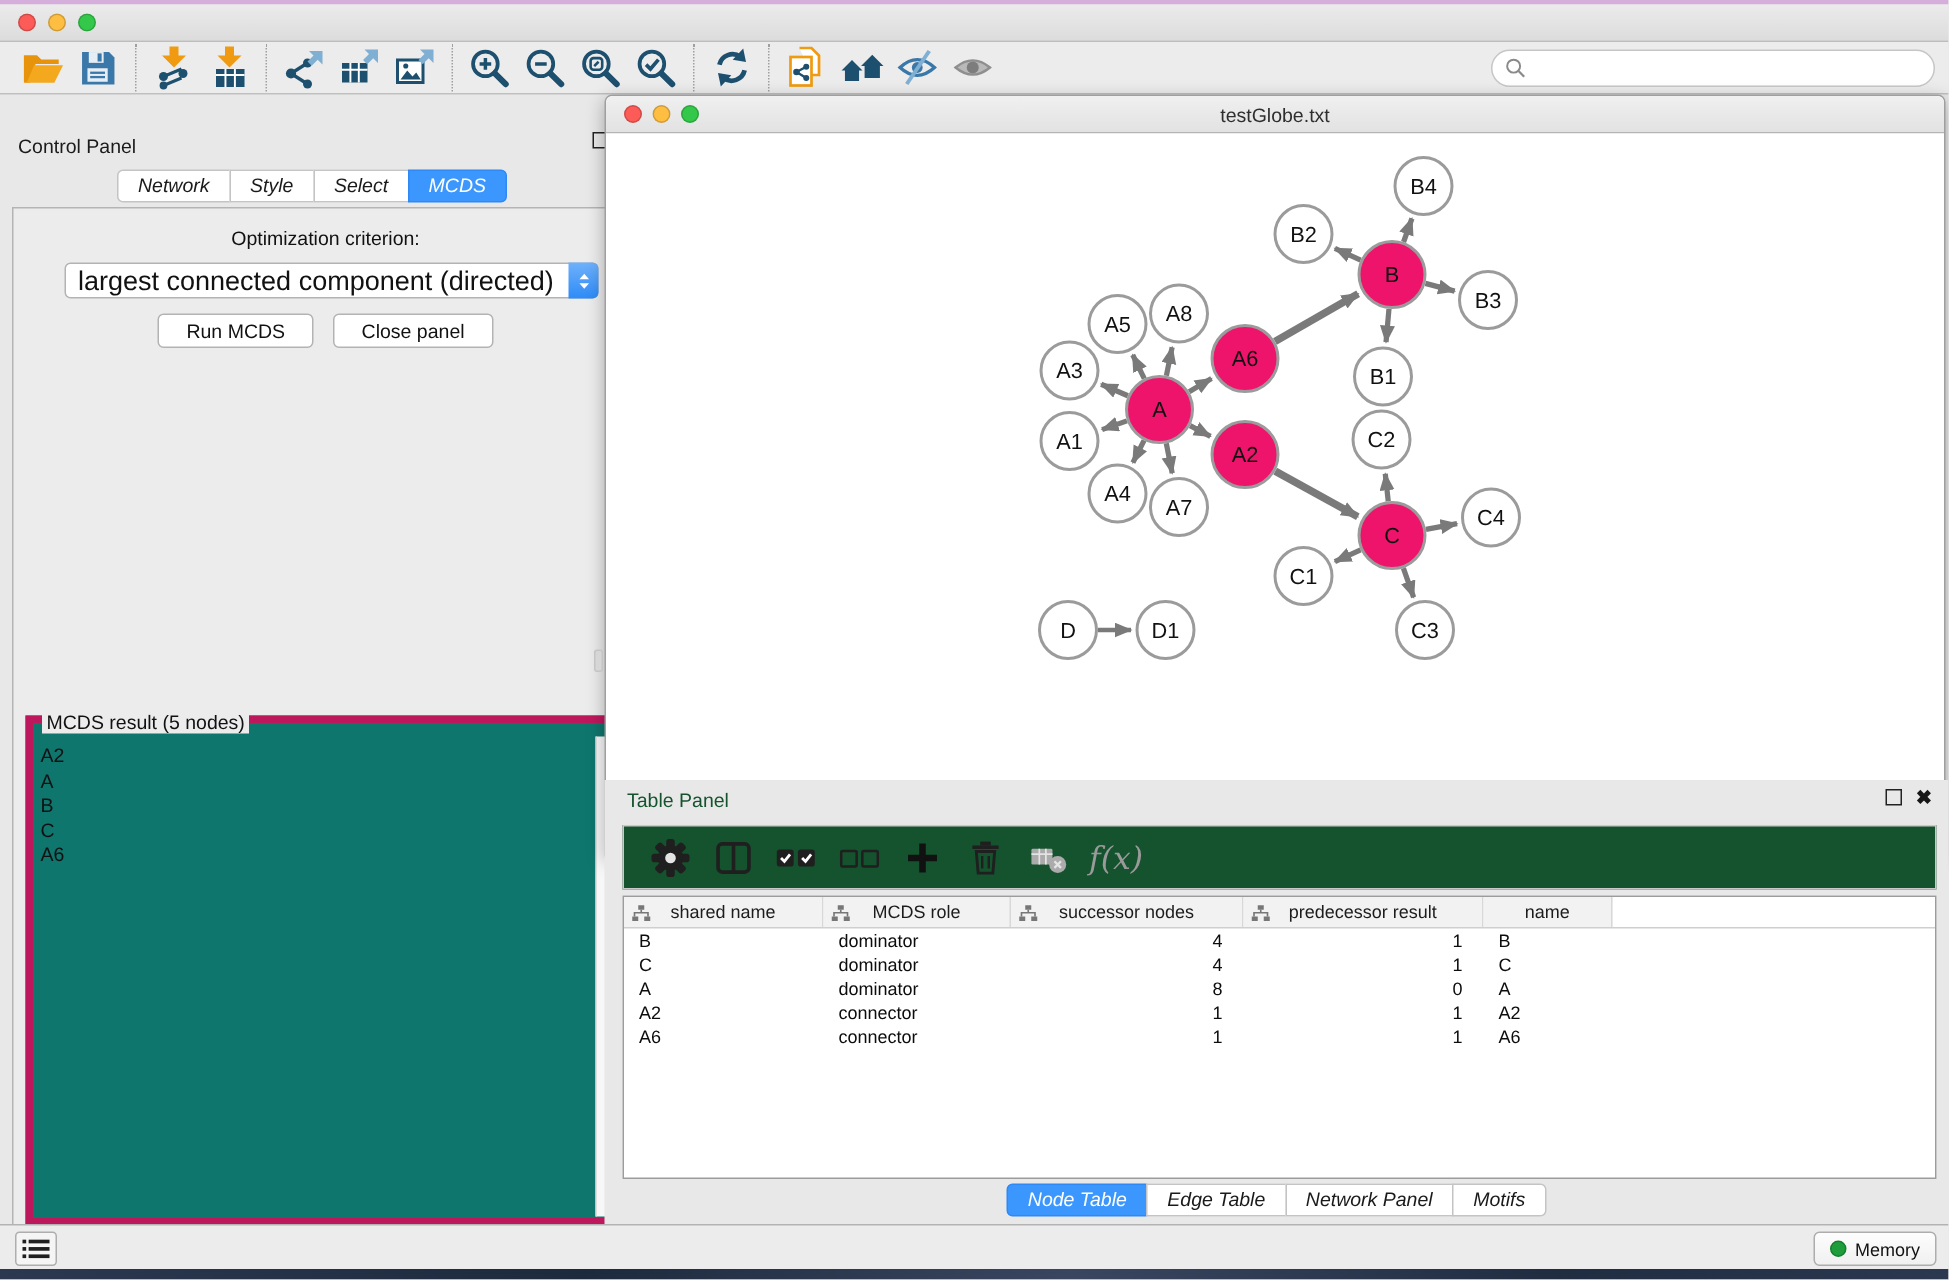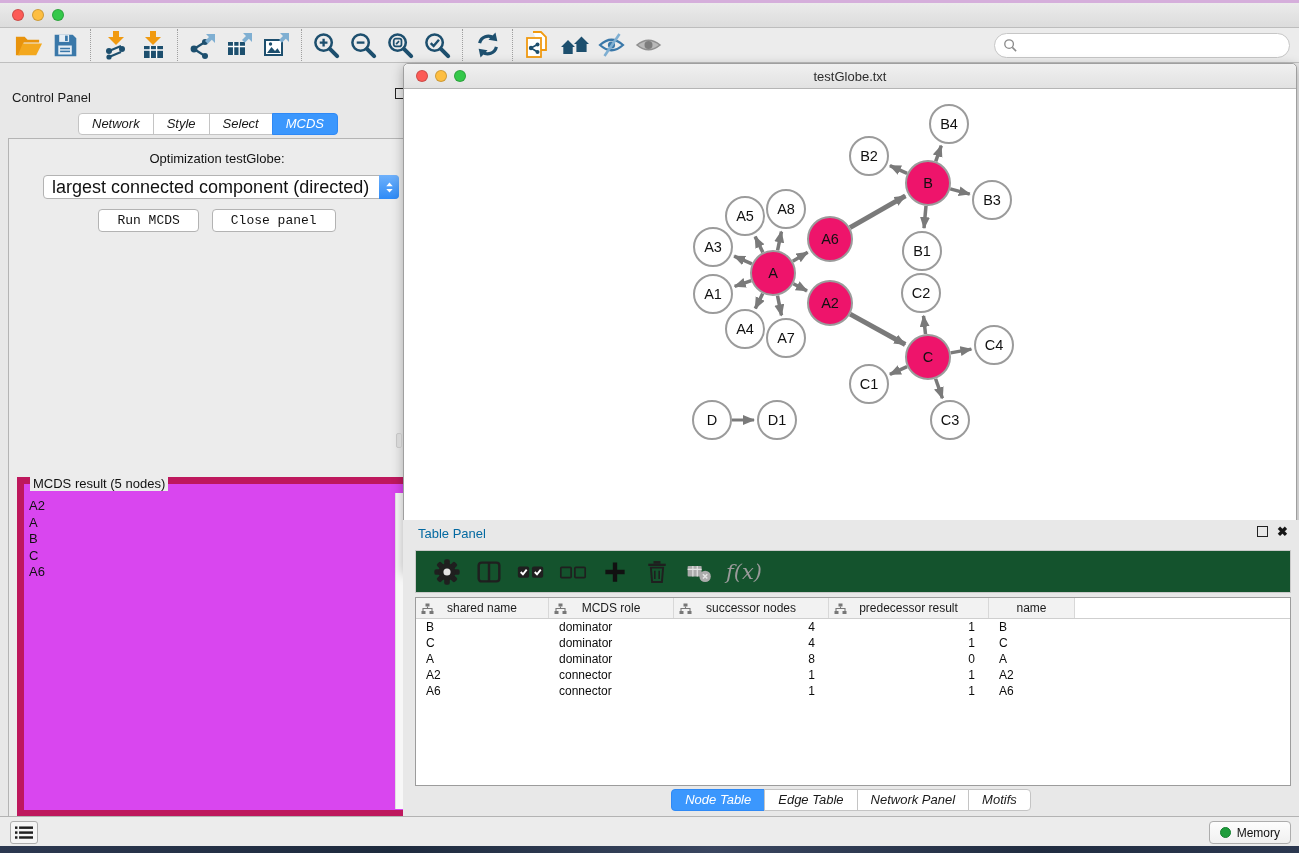--- a/index.html
+++ b/index.html
@@ -31,40 +31,40 @@
   .seg-tab { background:#fff; border:1px solid #c4c4c4; height:22px; line-height:20px; padding:0 13px; font-size:13px; color:#1a1a1a; margin-left:-1px;font-style:italic; }
   .seg-tab:first-child { border-radius:4px 0 0 4px; margin-left:0; }
   .seg-tab:last-child { border-radius:0 4px 4px 0; }
   .seg-tab.active { background:#3B97FD; border-color:#2F89F5; color:#fff; }
   .cp-box { position:absolute; left:8px; right:8px; top:57px; bottom:11px; background:#ececec; border:1px solid #b4b4b4; }
   .opt-label { position:absolute; top:12px; left:0; right:0; text-align:center; font-size:13px; color:#111; }
   .cp-select { position:absolute; left:34px; right:26px; top:36px; height:24px; background:#fff; border:1px solid #b3b3b3; border-radius:4px; display:flex; align-items:center; }
   .cp-select .sel-text { flex:1; font-size:18px; padding-left:8px; color:#111; white-space:nowrap; overflow:hidden; }
   .sel-stepper { width:20px; height:24px; margin-right:-1px; background:linear-gradient(#6FB1FB,#2E8BF7); border-radius:0 4px 4px 0; display:flex; align-items:center; justify-content:center; }
   .btn-row { position:absolute; top:70px; left:0; right:0; display:flex; justify-content:center; gap:13px; }
-  .push-btn { height:23px; background:#fff; border:1px solid #b3b3b3; border-radius:4px; font-size:13px; color:#111; padding:0 18px; line-height:21px;font-family:Liberation Mono, monospace; }
-  .result-group { position:absolute; left:8px; right:9px; top:338px; bottom:5px; border:7px solid #be185d; background:#d946ef; }
+  .push-btn { height:23px; background:#fff; border:1px solid #b3b3b3; border-radius:4px; font-size:13px; color:#111; padding:0 18px; line-height:21px; }
+  .result-group { position:absolute; left:8px; right:9px; top:338px; bottom:5px; border:5px solid #be185d; background:#0f766e; }
   .result-legend { position:absolute; top:-8px; left:6px; background:#ececec; padding:0 3px; font-size:13px; color:#111; }
   .result-list { position:absolute; left:2px; right:16px; top:10px; bottom:2px; overflow:hidden; padding-top:4px; }
   .result-item { font-size:13px; line-height:16.5px; padding-left:3px; color:#111; }
   .result-scroll { position:absolute; right:1px; top:9px; bottom:1px; width:13px; background:#f7f7f7; border-left:1px solid #e0e0e0; }
 
   
   .network-window { position:absolute; left:403px; top:63px; width:894px; height:508px; background:#fff; border:1px solid #9f9f9f; border-radius:5px 5px 0 0; box-shadow:0 3px 12px rgba(0,0,0,.28); }
   .nw-titlebar { position:absolute; top:0; left:0; right:0; height:25px; background:linear-gradient(#f0f0f0,#e2e2e2); border-bottom:1px solid #b5b5b5; border-radius:5px 5px 0 0; }
   .nw-lights { position:absolute; left:12px; top:6px; display:flex; gap:7px; }
   .nw-title { position:absolute; left:0; right:0; top:5px; text-align:center; font-size:13px; color:#2e2e2e; }
   .nw-canvas { position:absolute; top:26px; left:1px; right:1px; bottom:9px; background:#fff; overflow:hidden; }
   .nw-hthumb { position:absolute; bottom:2px; left:443px; width:15px; height:5px; background:#cfcfcf; border:1px solid #c0c0c0; border-radius:2px; }
   .nw-vthumb { position:absolute; left:-8px; top:369px; width:6px; height:15px; background:#d6d6d6; border:1px solid #c4c4c4; border-radius:2px; }
   .nw-grip { position:absolute; right:2px; bottom:10px; width:14px; height:14px; }
 
   
   .table-panel { position:absolute; left:403px; top:520px; width:896px; height:296px; background:#e8e8e8; }
-  .tp-title { position:absolute; left:15px; top:6px; font-size:13px; color:#0369a1; }
+  .tp-title { position:absolute; left:15px; top:6px; font-size:13px; color:#14532d; }
   .tp-icons { position:absolute; right:11px; top:6px; display:flex; gap:9px; align-items:center; }
   .tp-toolbar { position:absolute; left:12px; right:8px; top:30px; height:43px; background:#14532d; border:1px solid #c9c9c9; display:flex; align-items:center; padding-left:12px; gap:5px; }
   .tp-tb-btn { width:37px; height:34px; display:flex; align-items:center; justify-content:center; }
   .fx-label { font-family:"DejaVu Serif", serif; font-style:italic; color:#9a9a9a; font-size:21px; margin-left:4px; }
   .tp-table { position:absolute; left:12px; right:8px; top:77px; bottom:30px; background:#fff; border:1px solid #9c9c9c; overflow:hidden; }
   .tbl-header { display:flex; height:21px; border-bottom:1px solid #cfcfcf; }
   .th { background:#f2f2f2; border-right:1px solid #d8d8d8; display:flex; align-items:center; justify-content:center; position:relative; font-size:12px; color:#1c1c1c; }
   .th .shared-ico { position:absolute; left:5px; top:5px; }
   .th-filler { flex:1; background:#fff; }
   .tr { display:flex; height:16px; line-height:16px; font-size:12px; color:#0c0c0c; }
@@ -248,21 +248,21 @@
     <div class="float-ico"></div>
     <div class="close-ico">✖</div>
   </div>
   <div class="seg-tabs cp-tabs" id="cp-tabs">
       <div class="seg-tab">Network</div>
       <div class="seg-tab">Style</div>
       <div class="seg-tab">Select</div>
       <div class="seg-tab active">MCDS</div>
     </div>
   <div class="cp-box">
-    <div class="opt-label">Optimization testGlobe:</div>
+    <div class="opt-label">Optimization criterion:</div>
     <div class="cp-select">
       <span class="sel-text">largest connected component (directed)</span>
       <span class="sel-stepper">
         <svg width="11" height="15" viewBox="0 0 12 16">
           <path d="M2.5 6.5 L6 2.5 L9.5 6.5 Z" fill="#fff"></path>
             <path d="M2.5 9.5 L6 13.5 L9.5 9.5 Z" fill="#fff"></path>
         </svg>
       </span>
     </div>
     <div class="btn-row">

